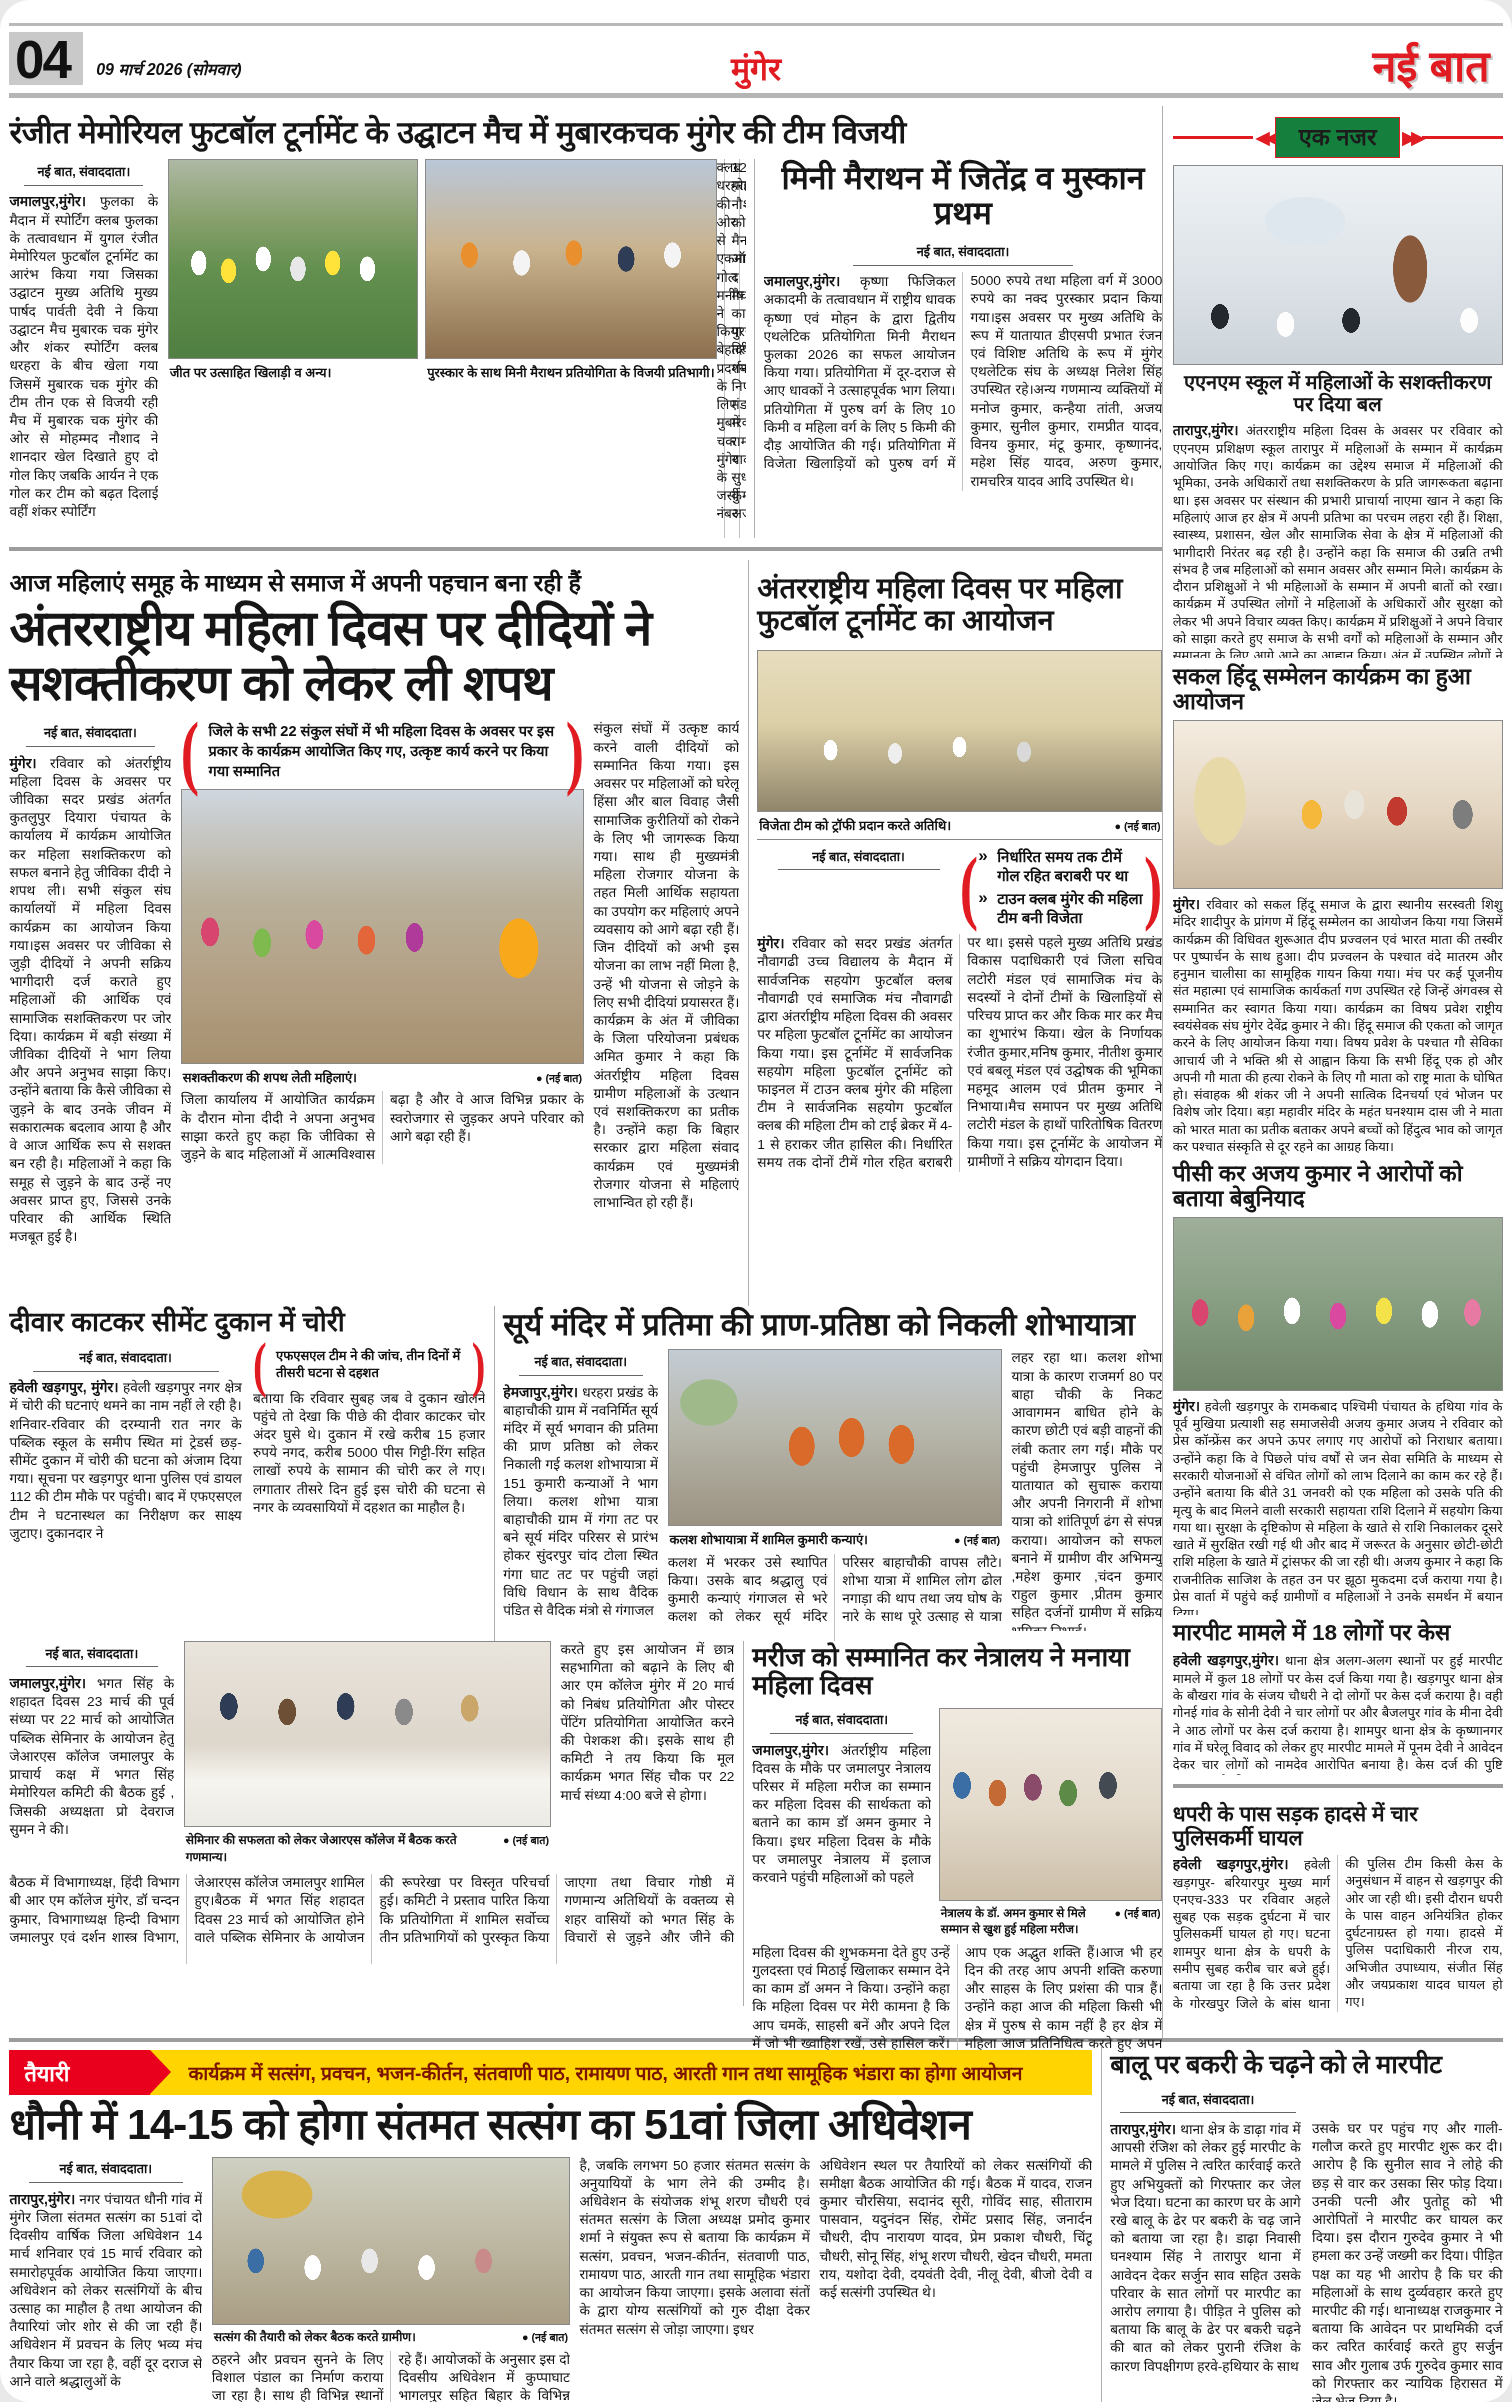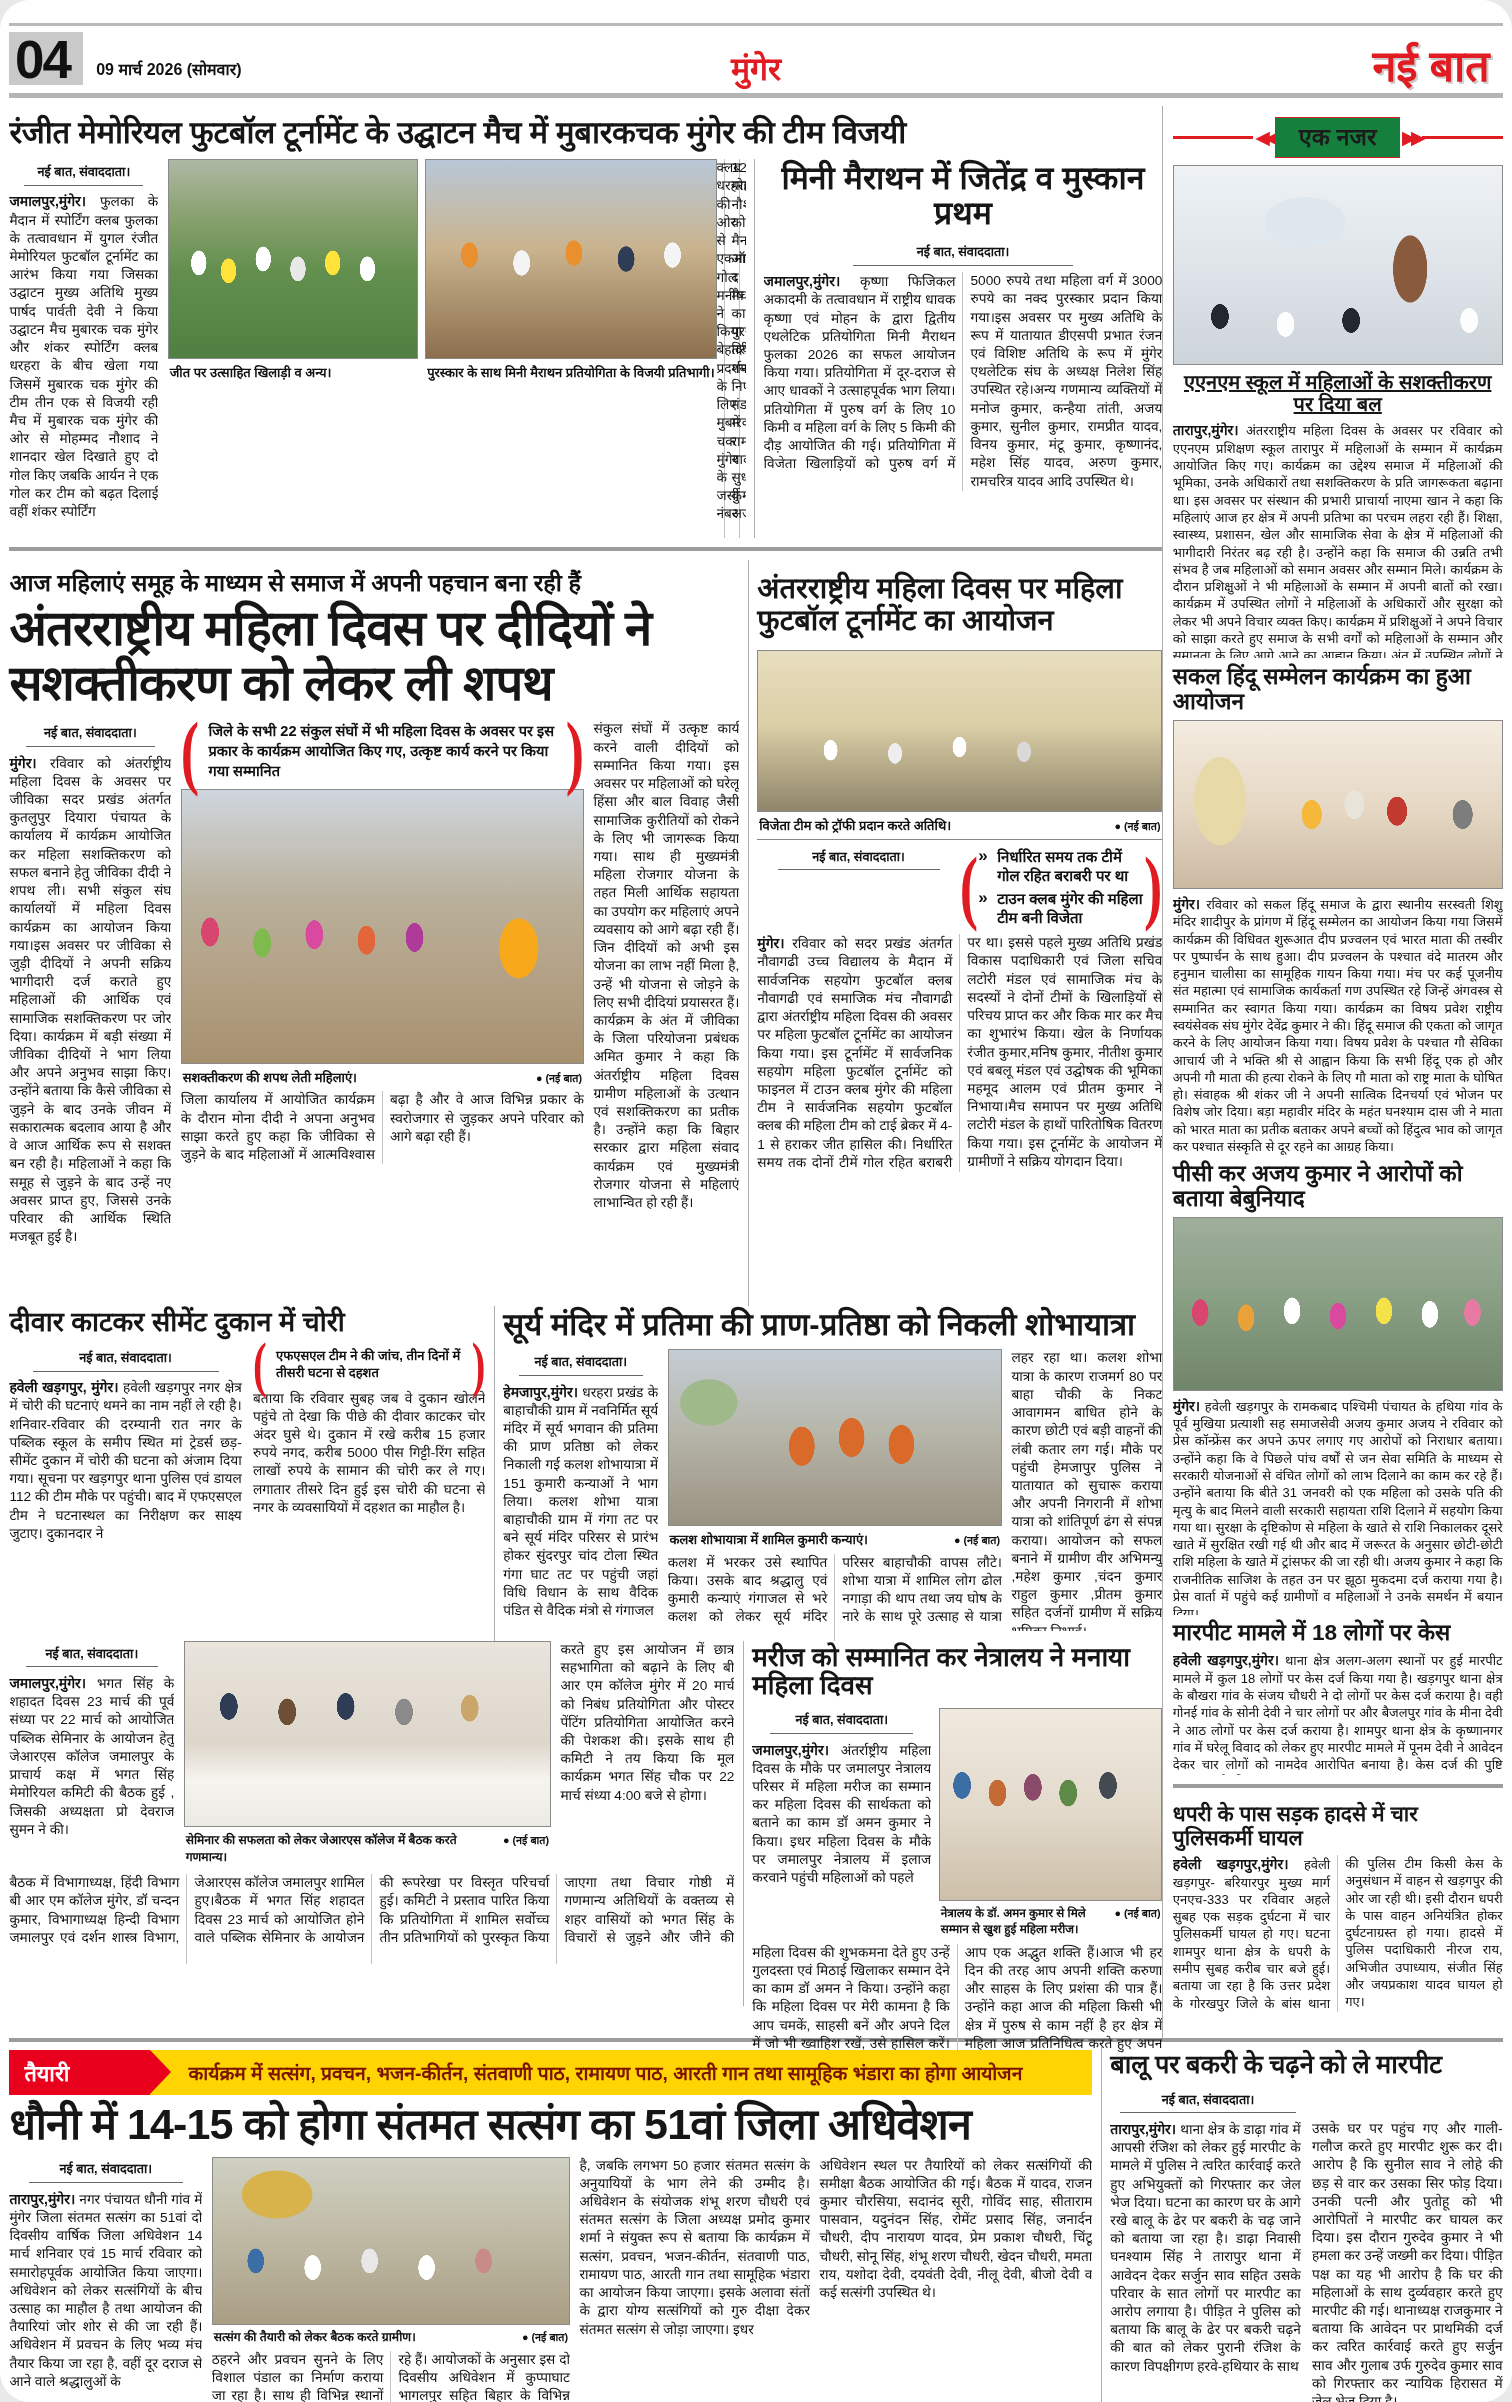--- a/index.html
+++ b/index.html
@@ -5,21 +5,21 @@
   * { box-sizing: border-box; }
   html,body { margin:0; padding:0; background:#e9e9e9; }
   .page { width:1512px; height:2402px; margin:0 auto; background:#fff; overflow:hidden;
           font-family:"Liberation Sans","DejaVu Sans",sans-serif; color:#111; padding:5.6px 9.4px 0; position:relative;border-radius:30px; }
   .top-rule { height:3.8px; background:#b9b9b9; margin:17px 0 0; }
   
   .hdr { display:flex; align-items:flex-end; padding:5.6px 0 7.5px; position:relative; }
   .pageno-wrap { display:flex; align-items:flex-end; }
   .pageno-bg { background:#c9c9c9; padding:3.8px 13px 1.9px 5.6px; }
   .pageno { font-size:53px; font-weight:bold; line-height:0.9; letter-spacing:-1.9px; }
-  .edate { font-weight:bold; font-size:16px; margin:0 0 5.6px 13px; }
+  .edate { font-weight:bold; font-size:16px; margin:0 0 5.6px 13px;font-style:italic; }
   .city { position:absolute; left:0; right:0; text-align:center; bottom:3.8px; color:#e11b22; font-weight:bold; font-size:32px; }
   .masthead { margin-left:auto; color:#e11b22; font-weight:bold; font-size:43px; line-height:0.9;
               text-shadow:1.9px 1.9px 0 #c9c9c9; padding-right:13px; }
   .hdr-rule { height:5.6px; background:#b5b5b5; margin-bottom:7.5px; }
   
   .bd { font-size:13.7px; line-height:1.33; text-align:justify; margin:0; }
   .bd b { font-size:14px; }
   .byline { text-align:center; font-weight:bold; font-size:12.7px; padding:2.8px 0 4.7px; margin:0 auto 6.6px;
             border-bottom:0.9px solid #666; width:80%; }
   .vdiv { width:0.9px; background:#adadad; margin:0 8.5px; }
@@ -347,21 +347,21 @@
 
     <div class="rail">
       <div class="en-banner">
         <div class="en-line"></div>
         <span class="en-ar">◀◀</span>
         <div class="en-box">एक नजर</div>
         <span class="en-ar">▶▶</span>
         <div class="en-line"></div>
       </div>
       <div class="photo ph-class" style="height:200px;"></div>
-      <h3 class="h-rail" style="font-size:20px; text-align:center;text-decoration:underline;">एएनएम स्कूल में महिलाओं के सशक्तीकरण पर दिया बल</h3>
+      <h3 class="h-rail" style="font-size:20px; text-align:center;">एएनएम स्कूल में महिलाओं के सशक्तीकरण पर दिया बल</h3>
       <p class="bd clip" style="font-size:13px; max-height:237px;"><b>तारापुर,मुंगेर।</b> <span>अंतरराष्ट्रीय महिला दिवस के अवसर पर रविवार को एएनएम प्रशिक्षण स्कूल तारापुर में महिलाओं के सम्मान में कार्यक्रम आयोजित किए गए। कार्यक्रम का उद्देश्य समाज में महिलाओं की भूमिका, उनके अधिकारों तथा सशक्तिकरण के प्रति जागरूकता बढ़ाना था। इस अवसर पर संस्थान की प्रभारी प्राचार्या नाएमा खान ने कहा कि महिलाएं आज हर क्षेत्र में अपनी प्रतिभा का परचम लहरा रही हैं। शिक्षा, स्वास्थ्य, प्रशासन, खेल और सामाजिक सेवा के क्षेत्र में महिलाओं की भागीदारी निरंतर बढ़ रही है। उन्होंने कहा कि समाज की उन्नति तभी संभव है जब महिलाओं को समान अवसर और सम्मान मिले। कार्यक्रम के दौरान प्रशिक्षुओं ने भी महिलाओं के सम्मान में अपनी बातों को रखा। कार्यक्रम में उपस्थित लोगों ने महिलाओं के अधिकारों और सुरक्षा को लेकर भी अपने विचार व्यक्त किए। कार्यक्रम में प्रशिक्षुओं ने अपने विचार को साझा करते हुए समाज के सभी वर्गों को महिलाओं के सम्मान और समानता के लिए आगे आने का आह्वान किया। अंत में उपस्थित लोगों ने महिलाओं के सशक्तिकरण के लिए निरंतर प्रयास करने का संकल्प लिया। कार्यक्रम का समापन प्रभारी प्राचार्या द्वारा धन्यवाद ज्ञापन के साथ किया गया।</span></p>
 
       <h3 class="h-rail">सकल हिंदू सम्मेलन कार्यक्रम का हुआ आयोजन</h3>
       <div class="photo ph-ritual" style="height:169px;"></div>
       <p class="bd clip" style="font-size:13px; max-height:275px; margin-top:5.6px;"><b>मुंगेर।</b> <span>रविवार को सकल हिंदू समाज के द्वारा स्थानीय सरस्वती शिशु मंदिर शादीपुर के प्रांगण में हिंदू सम्मेलन का आयोजन किया गया जिसमें कार्यक्रम की विधिवत शुरूआत दीप प्रज्वलन एवं भारत माता की तस्वीर पर पुष्पार्चन के साथ हुआ। दीप प्रज्वलन के पश्चात वंदे मातरम और हनुमान चालीसा का सामूहिक गायन किया गया। मंच पर कई पूजनीय संत महात्मा एवं सामाजिक कार्यकर्ता गण उपस्थित रहे जिन्हें अंगवस्त्र से सम्मानित कर स्वागत किया गया। कार्यक्रम का विषय प्रवेश राष्ट्रीय स्वयंसेवक संघ मुंगेर देवेंद्र कुमार ने की। हिंदू समाज की एकता को जागृत करने के लिए आयोजन किया गया। विषय प्रवेश के पश्चात गौ सेविका आचार्य जी ने भक्ति श्री से आह्वान किया कि सभी हिंदू एक हो और अपनी गौ माता की हत्या रोकने के लिए गौ माता को राष्ट्र माता के घोषित हो। संवाहक श्री शंकर जी ने अपनी सात्विक दिनचर्या एवं भोजन पर विशेष जोर दिया। बड़ा महावीर मंदिर के महंत घनश्याम दास जी ने माता को भारत माता का प्रतीक बताकर अपने बच्चों को हिंदुत्व भाव को जागृत कर पश्चात संस्कृति से दूर रहने का आग्रह किया।</span></p>
 
       <h3 class="h-rail">पीसी कर अजय कुमार ने आरोपों को बताया बेबुनियाद</h3>
       <div class="photo ph-villagers" style="height:174px;"></div>
       <p class="bd clip" style="font-size:13px; max-height:218px; margin-top:5.6px;"><b>मुंगेर।</b> <span>हवेली खड़गपुर के रामकबाद पश्चिमी पंचायत के हथिया गांव के पूर्व मुखिया प्रत्याशी सह समाजसेवी अजय कुमार अजय ने रविवार को प्रेस कॉन्फ्रेंस कर अपने ऊपर लगाए गए आरोपों को निराधार बताया। उन्होंने कहा कि वे पिछले पांच वर्षों से जन सेवा समिति के माध्यम से सरकारी योजनाओं से वंचित लोगों को लाभ दिलाने का काम कर रहे हैं। उन्होंने बताया कि बीते 31 जनवरी को एक महिला को उसके पति की मृत्यु के बाद मिलने वाली सरकारी सहायता राशि दिलाने में सहयोग किया गया था। सुरक्षा के दृष्टिकोण से महिला के खाते से राशि निकालकर दूसरे खाते में सुरक्षित रखी गई थी और बाद में जरूरत के अनुसार छोटी-छोटी राशि महिला के खाते में ट्रांसफर की जा रही थी। अजय कुमार ने कहा कि राजनीतिक साजिश के तहत उन पर झूठा मुकदमा दर्ज कराया गया है। प्रेस वार्ता में पहुंचे कई ग्रामीणों व महिलाओं ने उनके समर्थन में बयान दिया।</span></p>
 

